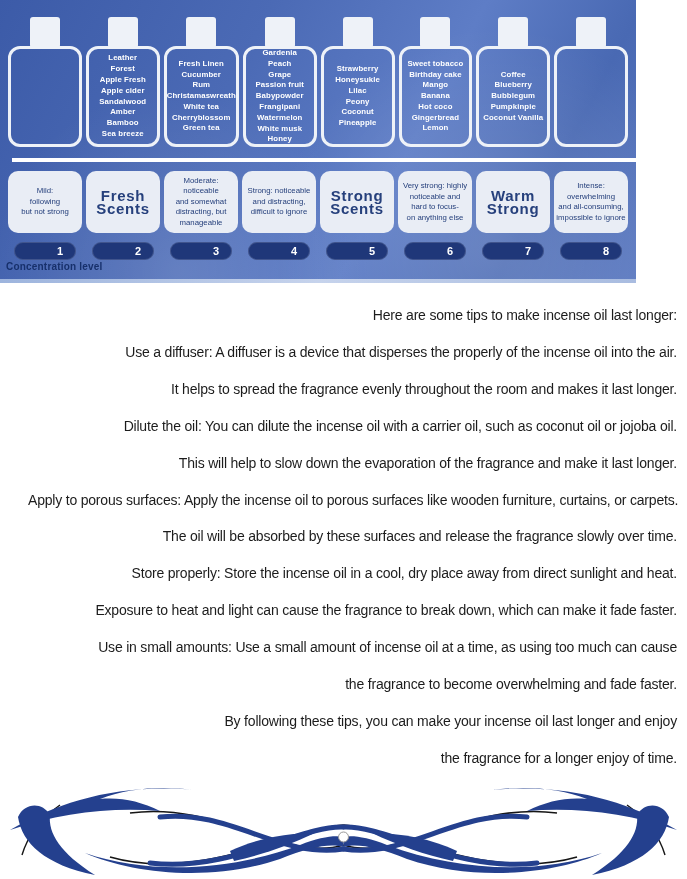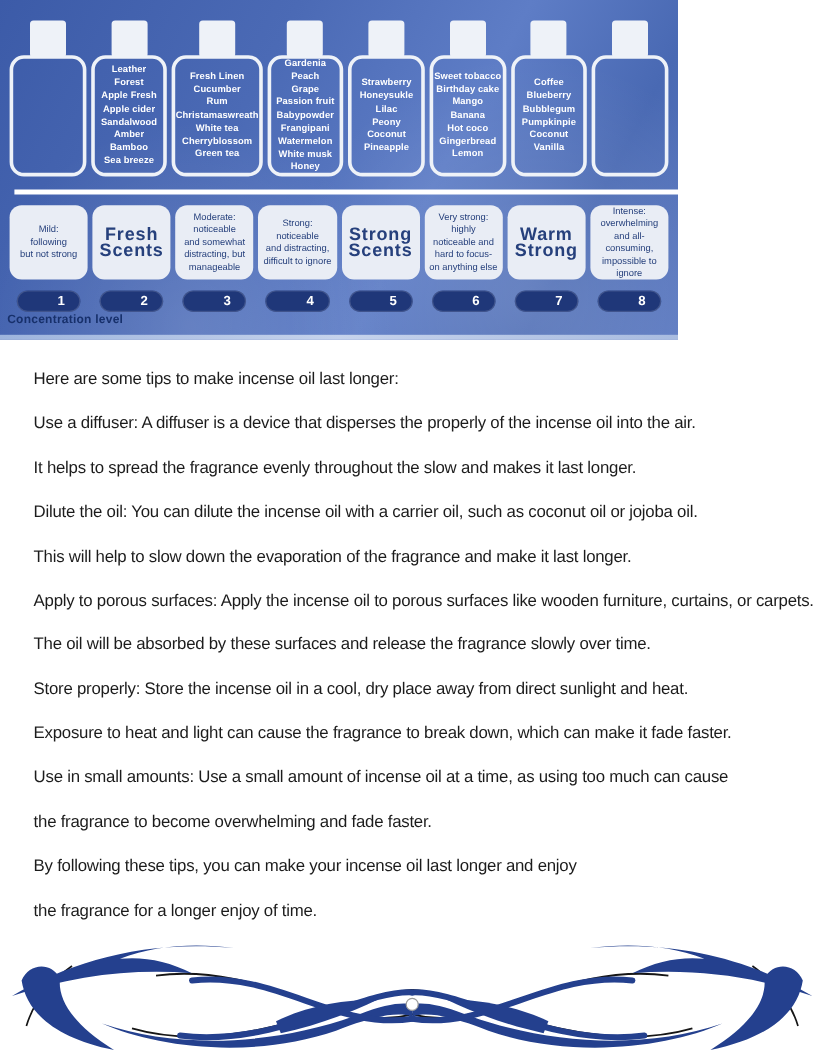--- a/index.html
+++ b/index.html
@@ -9,21 +9,21 @@
     --flourish-blue:#24408e;
   }
   *{box-sizing:border-box;margin:0;padding:0;}
   html,body{background:#ffffff;}
   body{
     width:687px;height:879px;position:relative;overflow:hidden;
     font-family:"Liberation Sans",sans-serif;
   }
   
   .panel{
-    width:565px;height:283px;position:relative;
+    width:636px;height:283px;position:relative;
     background:
       radial-gradient(circle at 78% 88%, rgba(255,255,255,.16), rgba(255,255,255,0) 40%),
       radial-gradient(circle at 28% 96%, rgba(255,255,255,.12), rgba(255,255,255,0) 35%),
       linear-gradient(118deg, var(--panel-a) 0%, #4b6ab5 35%, var(--panel-b) 62%, var(--panel-c) 82%, #5a78c0 100%);
   }
   .row8{
     display:flex;gap:4px;padding:0 8px;width:100%;
   }
   .bottle-row{position:absolute;top:17px;left:0;}
   .bottle{flex:1 1 0;display:flex;flex-direction:column;align-items:center;}
@@ -61,21 +61,21 @@
     color:var(--scale-text);font-weight:bold;font-size:10px;letter-spacing:.2px;
   }
   .light-band{
     position:absolute;bottom:0;left:0;width:100%;height:4px;
     background:linear-gradient(90deg,#9db4dd,#c6d3ec,#a9bce0);
   }
   
   .tips{padding:14px 10px 0 28px;}
   .tips p{
     font-size:14px;line-height:36.9px;color:var(--body-text);
-    letter-spacing:-0.2px;white-space:nowrap;
+    letter-spacing:-0.2px;white-space:nowrap;text-align:right;
   }
   
   .flourish{position:absolute;left:0;bottom:2px;width:687px;height:102px;}
 </style>
 </head>
 <body>
 
 <div class="panel">
   <div class="row8 bottle-row">
       <div class="bottle">
@@ -204,21 +204,21 @@
       <div class="pill">8</div>
     </div>
 
   <div class="scale-title">Concentration level</div>
   <div class="light-band"></div>
 </div>
 
 <div class="tips">
     <p>Here are some tips to make incense oil last longer:</p>
     <p>Use a diffuser: A diffuser is a device that disperses the properly of the incense oil into the air.</p>
-    <p>It helps to spread the fragrance evenly throughout the slow and makes it last longer.</p>
+    <p>It helps to spread the fragrance evenly throughout the room and makes it last longer.</p>
     <p>Dilute the oil: You can dilute the incense oil with a carrier oil, such as coconut oil or jojoba oil.</p>
     <p>This will help to slow down the evaporation of the fragrance and make it last longer.</p>
     <p>Apply to porous surfaces: Apply the incense oil to porous surfaces like wooden furniture, curtains, or carpets.</p>
     <p>The oil will be absorbed by these surfaces and release the fragrance slowly over time.</p>
     <p>Store properly: Store the incense oil in a cool, dry place away from direct sunlight and heat.</p>
     <p>Exposure to heat and light can cause the fragrance to break down, which can make it fade faster.</p>
     <p>Use in small amounts: Use a small amount of incense oil at a time, as using too much can cause</p>
     <p>the fragrance to become overwhelming and fade faster.</p>
     <p>By following these tips, you can make your incense oil last longer and enjoy</p>
     <p>the fragrance for a longer enjoy of time.</p>

